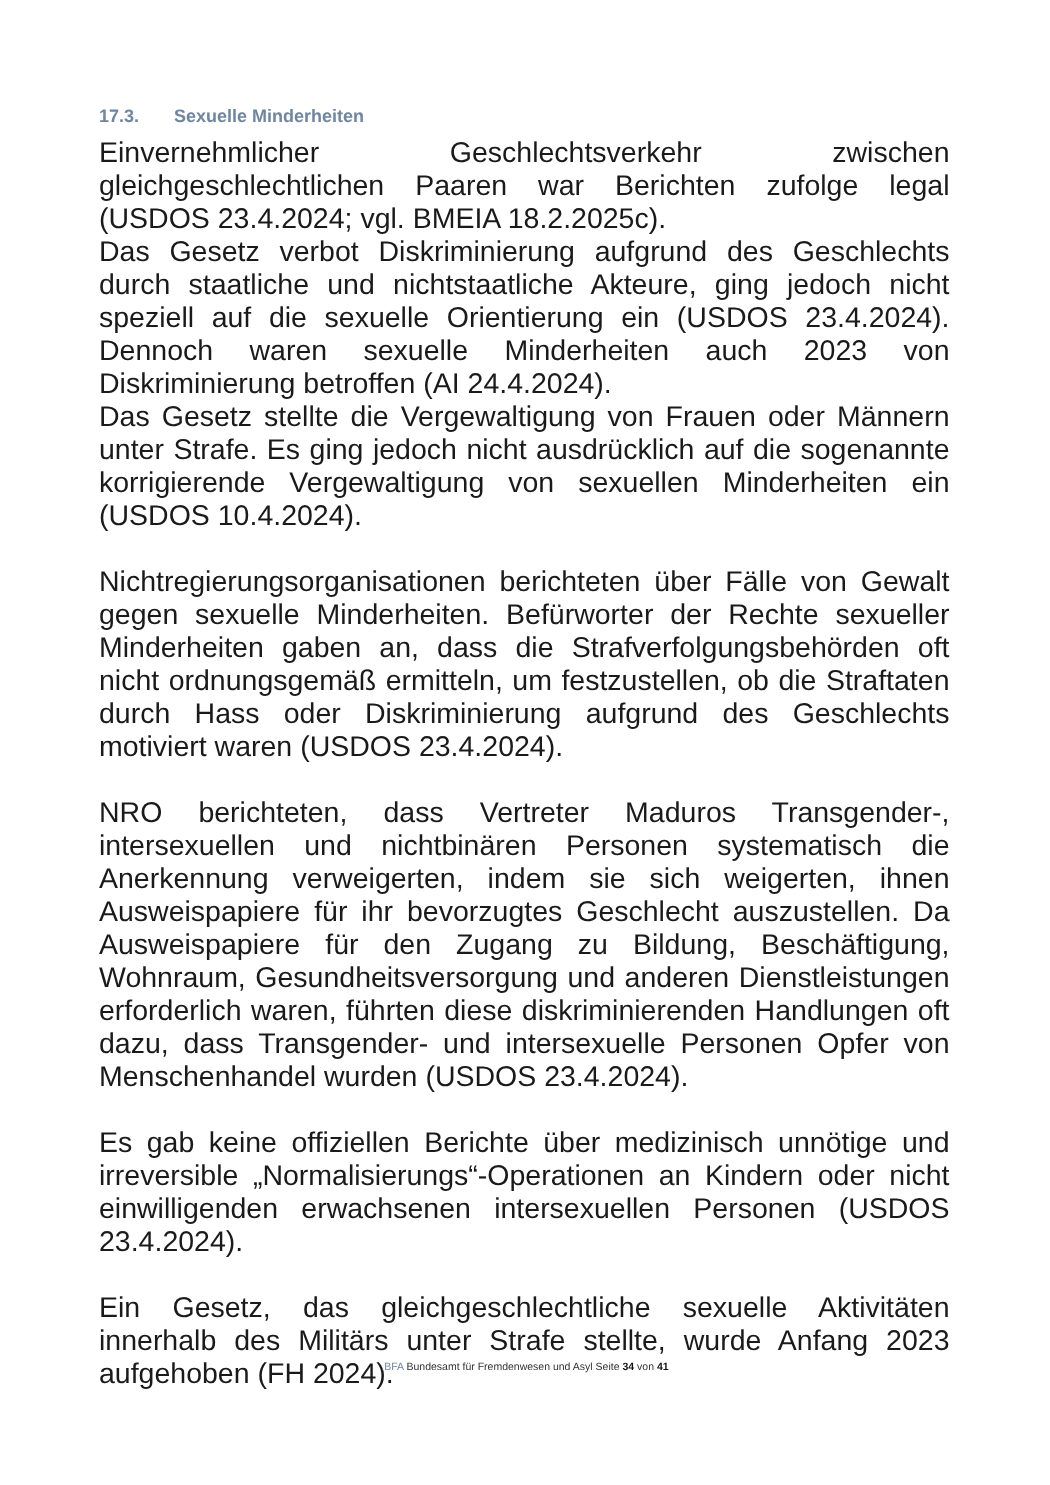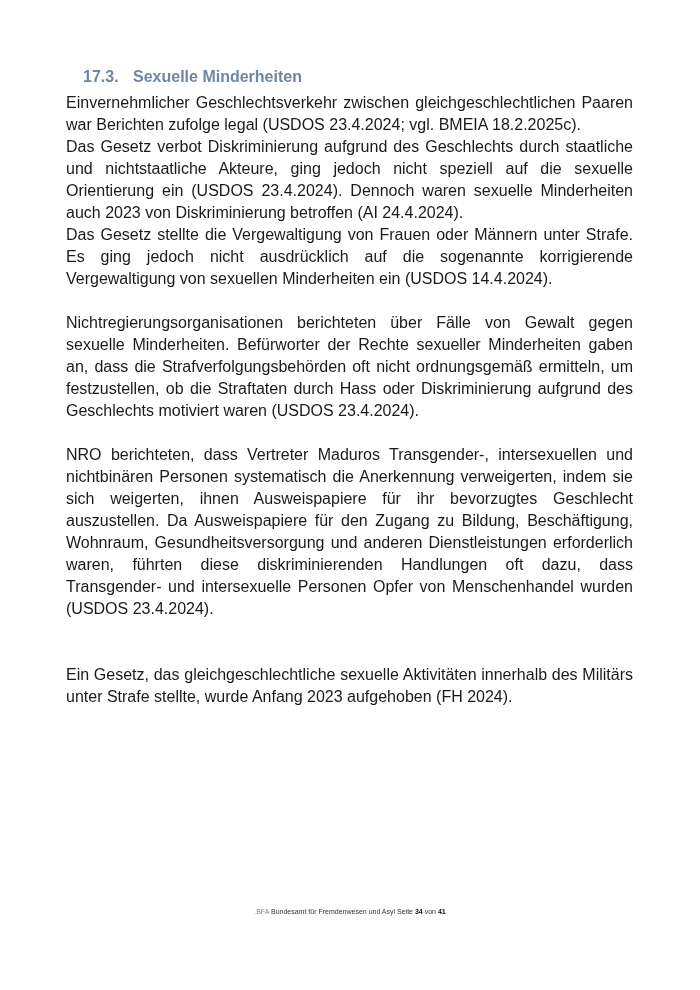--- a/index.html
+++ b/index.html
@@ -1,51 +1,52 @@
 <!DOCTYPE html>
 <html><head>
 <meta charset="utf-8">
 <style>
   html, body { margin: 0; padding: 0; background: #ffffff; }
   body { width: 700px; height: 990px; position: relative; overflow: hidden; font-family: "Liberation Sans", sans-serif; color: #1a1a1a; }
   .page { position: absolute; left: 66px; top: 62px; width: 567px; }
-  .heading { font-size: 16px; font-weight: bold; color: #6f86a3; margin: 4px 0 4px 17px; height: 22px; line-height: 22px; }
+  .heading { font-size: 12px; font-weight: bold; color: #6f86a3; margin: 4px 0 4px 0; height: 22px; line-height: 22px; }
   .heading .num { display: inline-block; width: 50px; }
-  .para { font-size: 16px; line-height: 22px; text-align: justify; margin: 0; }
+  .para { font-size: 19px; line-height: 22px; text-align: justify; margin: 0; }
   .gap { height: 22px; }
   .footer { position: absolute; top: 908px; left: 0; width: 700px; text-align: center; font-size: 7px; color: #333; }
   .footer .brand { color: #6f86a3; }
   .footer b { color: #111; }
 </style>
 </head>
 <body>
 
 <div class="page">
   <div class="heading">
     <span class="num">17.3.</span><span>Sexuelle Minderheiten</span>
   </div>
 
   <div>
     <p class="para">Einvernehmlicher Geschlechtsverkehr zwischen gleichgeschlechtlichen Paaren war Berichten zufolge legal (USDOS 23.4.2024; vgl. BMEIA 18.2.2025c).</p>
     <p class="para">Das Gesetz verbot Diskriminierung aufgrund des Geschlechts durch staatliche und nichtstaatliche Akteure, ging jedoch nicht speziell auf die sexuelle Orientierung ein (USDOS 23.4.2024). Dennoch waren sexuelle Minderheiten auch 2023 von Diskriminierung betroffen (AI 24.4.2024).</p>
-    <p class="para">Das Gesetz stellte die Vergewaltigung von Frauen oder Männern unter Strafe. Es ging jedoch nicht ausdrücklich auf die sogenannte korrigierende Vergewaltigung von sexuellen Minderheiten ein (USDOS 14.4.2024).</p>
+    <p class="para">Das Gesetz stellte die Vergewaltigung von Frauen oder Männern unter Strafe. Es ging jedoch nicht ausdrücklich auf die sogenannte korrigierende Vergewaltigung von sexuellen Minderheiten ein (USDOS 10.4.2024).</p>
   </div>
   <div class="gap"></div>
 
   <div>
     <p class="para">Nichtregierungsorganisationen berichteten über Fälle von Gewalt gegen sexuelle Minderheiten. Befürworter der Rechte sexueller Minderheiten gaben an, dass die Strafverfolgungsbehörden oft nicht ordnungsgemäß ermitteln, um festzustellen, ob die Straftaten durch Hass oder Diskriminierung aufgrund des Geschlechts motiviert waren (USDOS 23.4.2024).</p>
   </div>
   <div class="gap"></div>
 
   <div>
     <p class="para">NRO berichteten, dass Vertreter Maduros Transgender-, intersexuellen und nichtbinären Personen systematisch die Anerkennung verweigerten, indem sie sich weigerten, ihnen Ausweispapiere für ihr bevorzugtes Geschlecht auszustellen. Da Ausweispapiere für den Zugang zu Bildung, Beschäftigung, Wohnraum, Gesundheitsversorgung und anderen Dienstleistungen erforderlich waren, führten diese diskriminierenden Handlungen oft dazu, dass Transgender- und intersexuelle Personen Opfer von Menschenhandel wurden (USDOS 23.4.2024).</p>
   </div>
   <div class="gap"></div>
 
   <div>
+    <p class="para">Es gab keine offiziellen Berichte über medizinisch unnötige und irreversible „Normalisierungs“-Operationen an Kindern oder nicht einwilligenden erwachsenen intersexuellen Personen (USDOS 23.4.2024).</p>
   </div>
   <div class="gap"></div>
 
   <div>
     <p class="para">Ein Gesetz, das gleichgeschlechtliche sexuelle Aktivitäten innerhalb des Militärs unter Strafe stellte, wurde Anfang 2023 aufgehoben (FH 2024).</p>
   </div>
 </div>
 
 <div class="footer">
   <span class="brand">.BFA</span>

